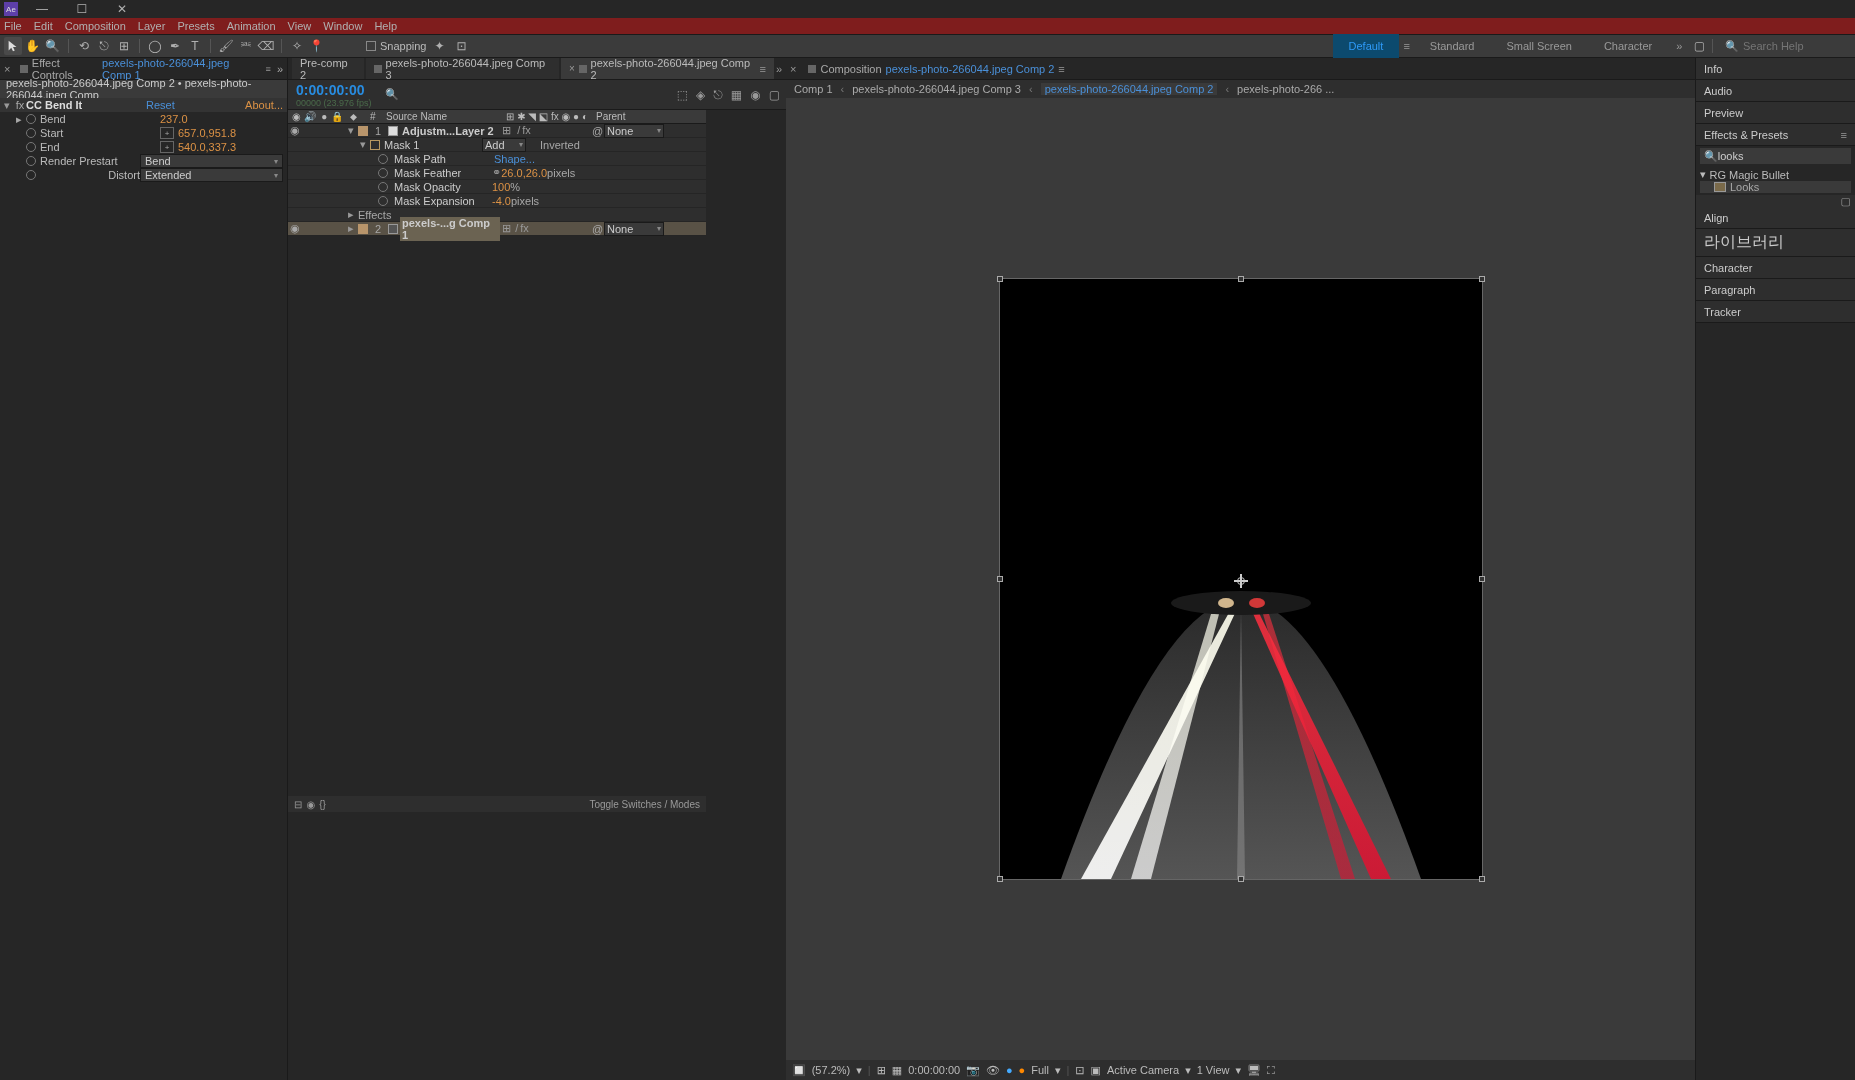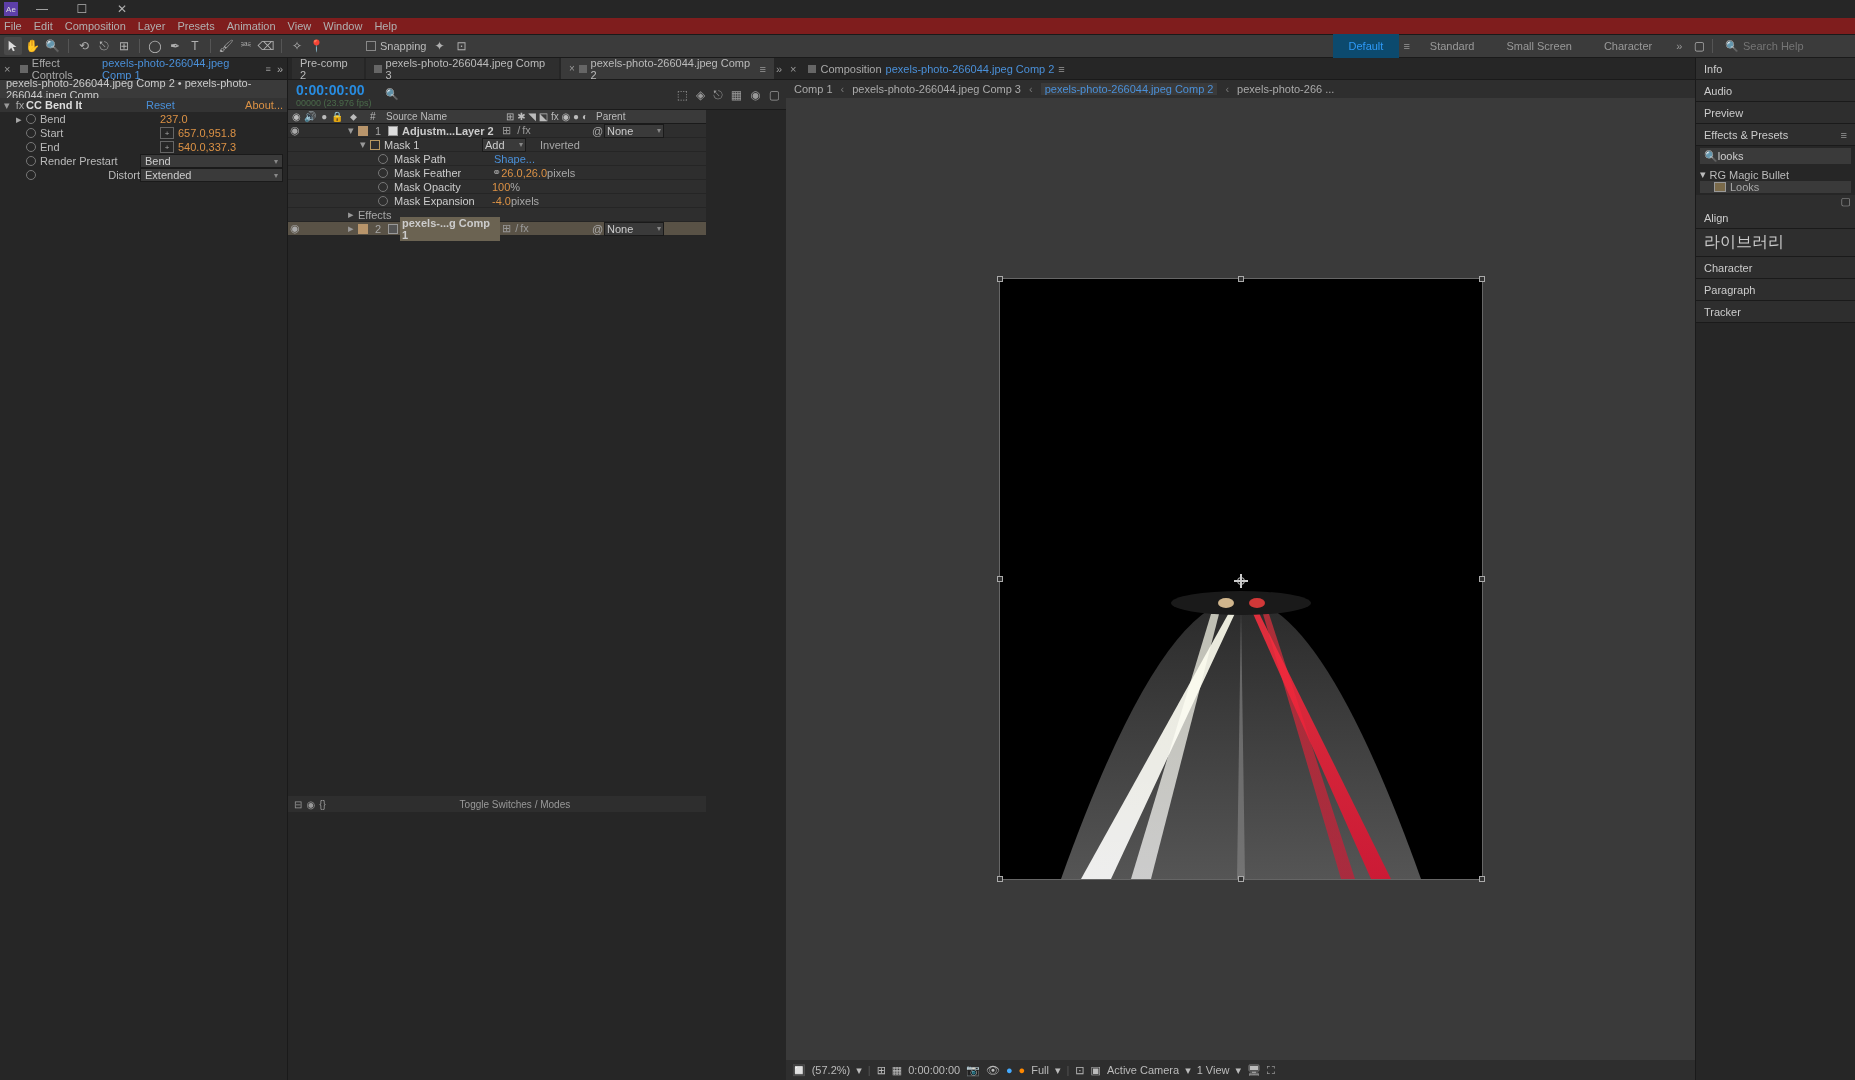--- a/index.html
+++ b/index.html
@@ -370,21 +370,21 @@
               <span>fx</span>
             </div>
           <div style="width:14px;">@</div>
           <div class="ec-dropdown" style="width:60px;min-width:60px;">None</div>
         </div>
         <div class="flex-spacer" style="height:560px;"></div>
         <div class="tl-bottom">
           <span>⊟</span>
           <span>◉</span>
           <span>{}</span>
-          <span style="flex:1;text-align:center;">Toggle Switches / Modes</span>
+          <span style="flex:1;text-align:right;">Toggle Switches / Modes</span>
         </div>
       </div>
     </div>
   </div>
 
   <div class="viewer-panel">
     <div class="vp-tabs">
       <span style="color:#999;margin-right:4px;">×</span>
       <div class="vp-tab">
         <span class="sq"></span>

